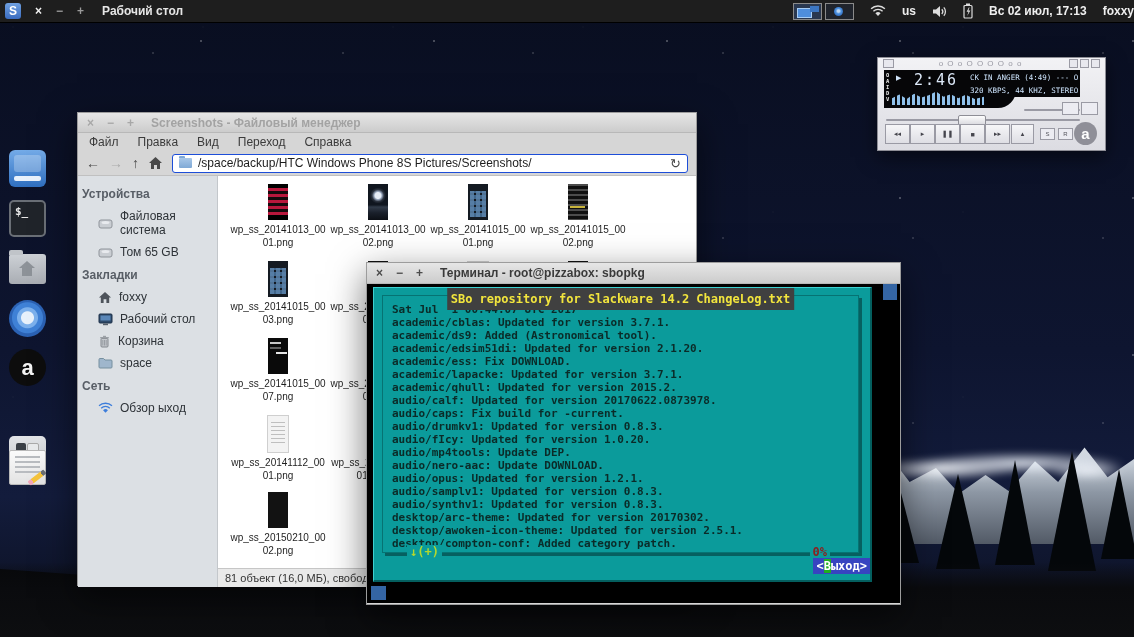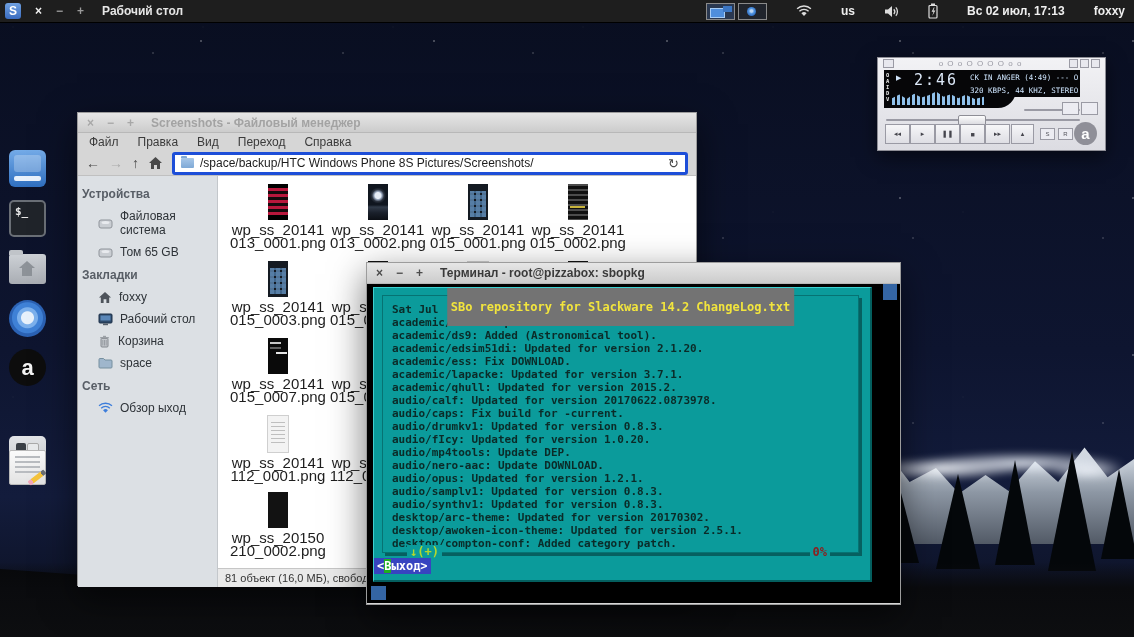--- a/index.html
+++ b/index.html
@@ -37,21 +37,21 @@
   .ground-left{position:absolute;left:0;bottom:0;width:65%;height:80px;background:#07080a;
     clip-path:polygon(0 15%,45% 45%,75% 70%,100% 100%,0 100%);}
   
   .panel{position:absolute;top:0;left:0;right:0;height:22px;background:#1e1e1e;display:flex;align-items:center;
     color:#dcdcdc;font-size:12px;z-index:50;border-bottom:1px solid #000;}
   .app-logo{width:16px;height:16px;margin-left:5px;border-radius:3px;background:linear-gradient(#6fa0e0,#3a6cc0);
     color:#fff;font-weight:bold;font-size:12px;display:flex;align-items:center;justify-content:center;}
   .win-btn{margin-left:14px;color:#9a9a9a;font-weight:bold;cursor:default;}
   .win-btn.close{color:#f2f2f2;}
   .panel-title{margin-left:18px;color:#e6e6e6;font-weight:bold;}
-  .tray{margin-left:auto;display:flex;align-items:center;gap:29px;margin-right:9px;}
+  .tray{margin-left:auto;display:flex;align-items:center;gap:16px;}
   .pager{display:flex;gap:3px;}
   .pager-cell{width:27px;height:15px;border:1px solid #8a8a8a;background:#20242c;position:relative;}
   .pager-cell.active{background:#2a3850;}
   .pg-w1{position:absolute;left:3px;top:4px;width:13px;height:8px;background:#4f8edc;border:1px solid #a7cdf5;}
   .pg-w2{position:absolute;right:2px;top:2px;width:9px;height:6px;background:#3c76c2;}
   .pg-circle{position:absolute;left:8px;top:3px;width:9px;height:9px;border-radius:50%;
     background:radial-gradient(circle at 50% 45%,#bcd6f2 18%,#4f93e0 40%,#2f6cc0 75%);}
   .kbd{font-weight:bold;color:#eee;}
   .clock{color:#efefef;font-weight:bold;}
   .user{color:#efefef;font-weight:bold;}
@@ -118,36 +118,36 @@
   .inactive .tb-btn{color:#a8a8a8;}
   .inactive .t-text{color:#a3a3a3;}
   .active .tb-btn{color:#4c4c4c;}
   .active .t-text{color:#3a3a3a;}
   
   #fm{left:77px;top:112px;width:618px;height:472px;z-index:10;}
   .fm-menu{height:18px;display:flex;align-items:center;gap:19px;padding:0 11px;font-size:12px;color:#3b3b3b;background:#d6d6d6;}
   .fm-toolbar{height:24px;display:flex;align-items:center;gap:9px;padding:0 8px;background:#d6d6d6;border-bottom:1px solid #c0c0c0;}
   .nav-ic{font-size:14px;line-height:14px;color:#4a4a4a;font-weight:bold;}
   .nav-ic.disabled{color:#ababab;}
-  .pathbar{flex:1;height:17px;background:#fff;border:3px solid #1d4ed8;border-radius:3px;display:flex;
+  .pathbar{flex:1;height:17px;background:#fff;border:1px solid #1d4ed8;border-radius:3px;display:flex;
     align-items:center;padding:0 6px;gap:6px;font-size:12px;color:#1d1d1d;}
   .path-folder{width:13px;height:10px;background:linear-gradient(#a8c7e8,#7fa9d6);border-radius:1px;position:relative;flex:none;}
   .path-folder::before{content:"";position:absolute;top:-2px;left:0;width:6px;height:2px;background:#7fa9d6;border-radius:1px 1px 0 0;}
   .reload{margin-left:auto;color:#4a4a4a;font-size:13px;}
   .fm-body{display:flex;height:411px;}
   .fm-side{width:140px;background:#dce0e4;border-right:1px solid #c3c7cb;padding-top:6px;box-sizing:border-box;flex:none;}
   .side-h{font-weight:bold;color:#585e66;font-size:12px;padding:5px 10px 4px 4px;}
   .side-item{display:flex;align-items:center;gap:7px;padding:4px 6px 4px 20px;font-size:12px;color:#2e3338;}
   .side-item svg{flex:none;}
   .fm-right{flex:1;display:flex;flex-direction:column;min-width:0;}
   .fm-files{flex:1;background:#fff;overflow:hidden;display:grid;grid-template-columns:repeat(4,100px);
     grid-auto-rows:77px;justify-content:start;padding:8px 0 0 10px;}
   .fcell{text-align:center;}
   .thumb{width:20px;height:36px;margin:0 auto 3px auto;background:#141414;position:relative;}
-  .fname{font-size:15px;line-height:13px;color:#1e1e1e;word-break:break-all;width:98px;margin:0 auto;}
+  .fname{font-size:10px;line-height:13px;color:#1e1e1e;word-break:break-all;width:98px;margin:0 auto;}
   .t-chat-red{background:repeating-linear-gradient(180deg,#b8173c 0 3px,#150a0d 3px 6px);border-top:4px solid #000;border-bottom:5px solid #000;height:27px;}
   .t-moon{background:radial-gradient(circle at 50% 32%,#e6ecf5 0 3px,#97a5bb 4px,rgba(130,140,160,.25) 6px,transparent 8px),
     linear-gradient(180deg,#10161f 0 58%,#313b49 64%,#1a202b 80%,#0c0f15 100%);}
   .t-tiles{background:#141a22;}
   .t-tiles::before{content:"";position:absolute;inset:7px 2px 3px 2px;
     background:repeating-linear-gradient(90deg,rgba(90,130,170,.85) 0 4px,transparent 4px 6px),
                repeating-linear-gradient(0deg,rgba(70,110,150,.9) 0 4px,transparent 4px 6px);}
   .t-list-dark{background-color:#101010;
     background-image:linear-gradient(#c9b53b,#c9b53b),repeating-linear-gradient(180deg,#4c4c4c 0 2px,transparent 2px 5px);
     background-size:15px 2px,100% 100%;background-position:2px 22px,0 0;background-repeat:no-repeat,repeat;}
@@ -166,28 +166,28 @@
   
   #term{left:366px;top:262px;width:533px;height:341px;z-index:20;}
   #term .titlebar{height:20px;}
   .term-body{position:relative;height:319px;background:#000;overflow:hidden;}
   .blue-tr{position:absolute;top:0;right:3px;width:14px;height:16px;background:#3465a4;}
   .blue-bl{position:absolute;bottom:3px;left:4px;width:15px;height:14px;background:#3465a4;}
   .dialog{position:absolute;left:6px;top:3px;width:499px;height:295px;background:#0b9b9b;
     border-top:1px solid #3ed1d1;border-left:1px solid #3ed1d1;border-right:2px solid #045f5f;border-bottom:2px solid #045f5f;box-sizing:border-box;}
   .dlg-box{position:absolute;left:8px;right:11px;top:7px;bottom:27px;border:1px solid #067373;
     box-shadow:3px 3px 0 rgba(0,0,0,.38);}
-  .dlg-title{position:absolute;top:-8px;left:50%;transform:translateX(-50%);background:#737373;padding:12px 4px;
+  .dlg-title{position:absolute;top:-8px;left:50%;transform:translateX(-50%);background:#404040;padding:4px 4px;
     color:#f2e53d;font:bold 12px "DejaVu Sans Mono",monospace;white-space:nowrap;}
   .dlg-text{margin:7px 0 0 9px;font:11px/13px "DejaVu Sans Mono",monospace;font-weight:bold;color:#0b2b28;white-space:pre;}
   .dlg-more{position:absolute;bottom:-7px;left:24px;background:#0b9b9b;padding:0 3px;
     color:#b3d82e;font:bold 12px "DejaVu Sans Mono",monospace;}
   .dlg-progress{position:absolute;bottom:-7px;right:28px;background:#0b9b9b;padding:0 3px;
     color:#8b2020;font:bold 12px "DejaVu Sans Mono",monospace;}
-  .exit-row{position:absolute;bottom:6px;left:0;width:100%;text-align:left;}
+  .exit-row{position:absolute;bottom:6px;left:0;width:100%;text-align:right;}
   .exit-btn{display:inline-block;background:#3744c0;color:#fff;font:bold 12px "DejaVu Sans Mono",monospace;padding:1px 3px;cursor:pointer;}
   .exit-hot{background:#1fae1f;color:#fff;}
 </style>
 </head>
 <body>
 
 <div id="desktop">
   <div class="stars"></div>
   <div class="stars2"></div>
   <div class="mountains">

